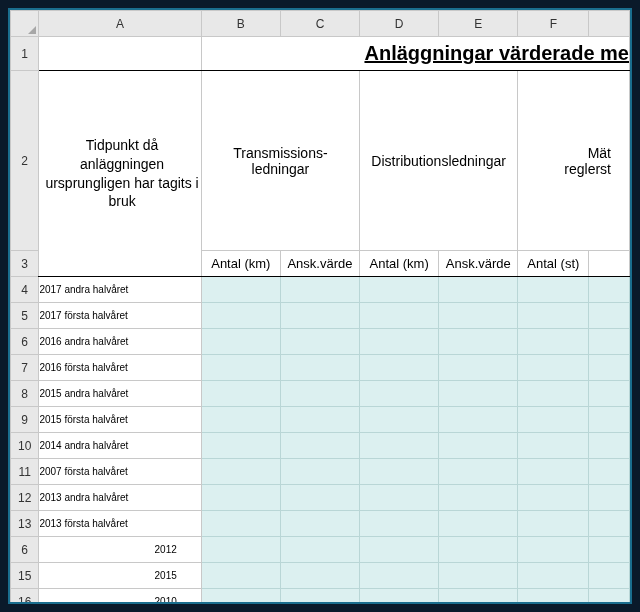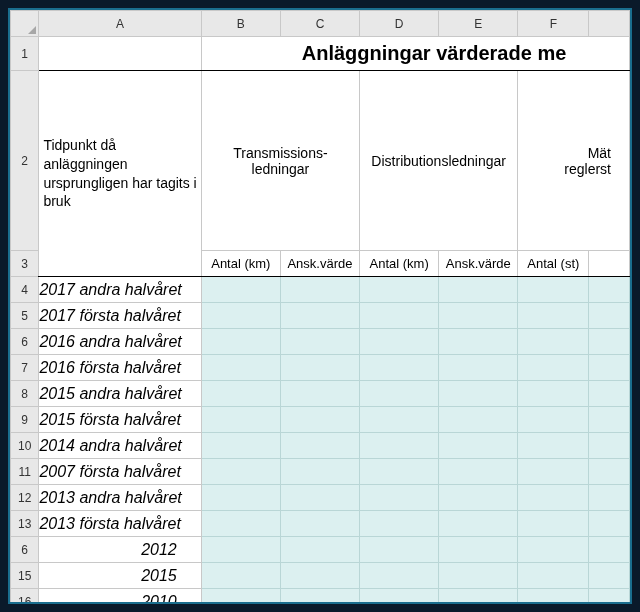--- a/index.html
+++ b/index.html
@@ -60,52 +60,52 @@
     position: absolute;
     right: 2px;
     bottom: 2px;
     width: 0; height: 0;
     border-left: 8px solid transparent;
     border-bottom: 8px solid #a7a7a7;
   }
   .title-cell {
     font-size: 20px;
     font-weight: bold;
-    text-align: left;
+    text-align: right;
     padding-left: 6px;
     border-bottom: 1px solid #000 !important;
+    text-decoration: underline;
   }
   .header2 {
     height: 180px;
     vertical-align: bottom;
     text-align: center;
     padding: 4px 2px 6px 2px;
     white-space: normal;
     font-size: 14px;
   }
   .header2.left-label {
-    text-align: left;
+    text-align: center;
     padding-left: 4px;
   }
   .header3 {
     text-align: center;
     font-size: 13px;
     border-bottom: 1px solid #000 !important;
     margin-top: 12px;
   }
   .data {
     background: #dcf0f0;
     border-color: #b9d6d6 !important;
   }
   .label-cell {
     text-align: left;
     padding-left: 4px;
-    font-size: 16px;
+    font-size: 10px;
     background: #fff;
-    font-style: italic;
   }
   .label-cell.num {
     text-align: right;
     padding-right: 24px;
   }
   .thick-bottom { border-bottom: 1px solid #000 !important; }
   .thick-left { border-left: 1px solid #000 !important; }
 </style>
 </head>
 <body>

